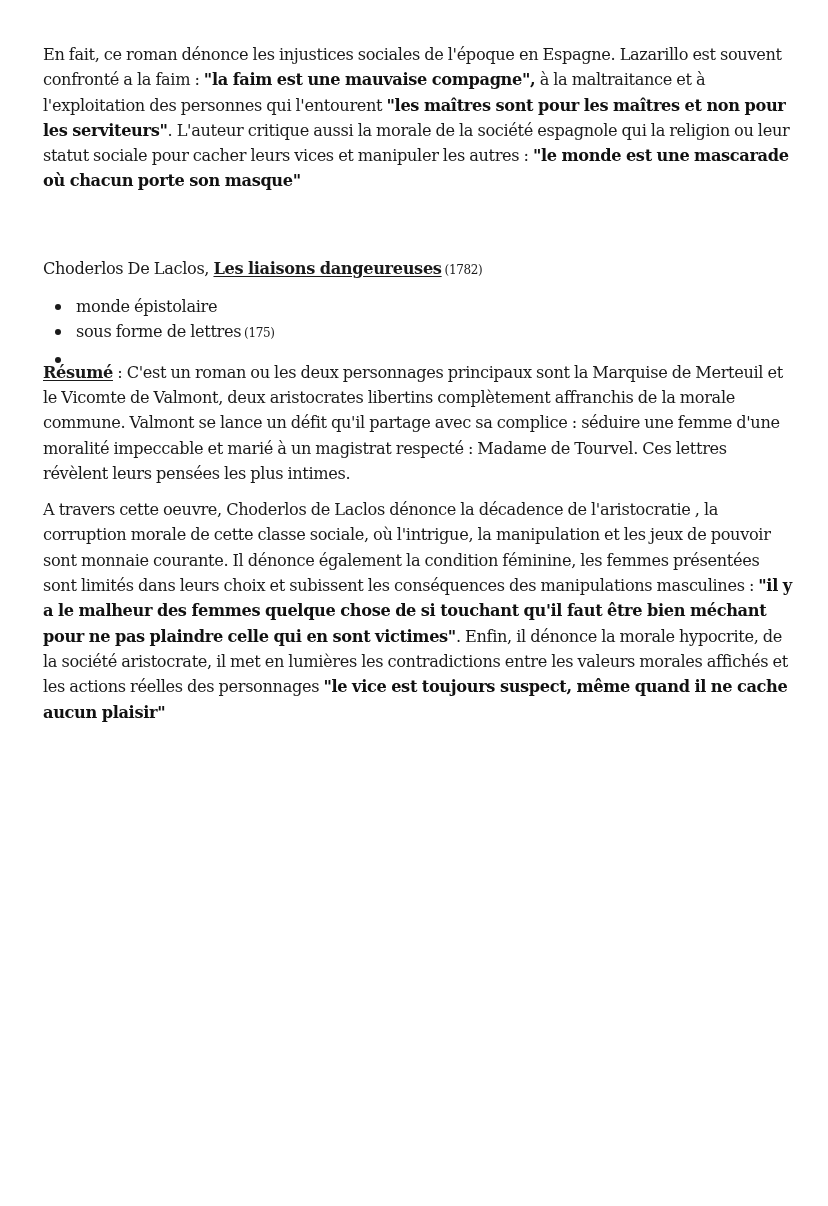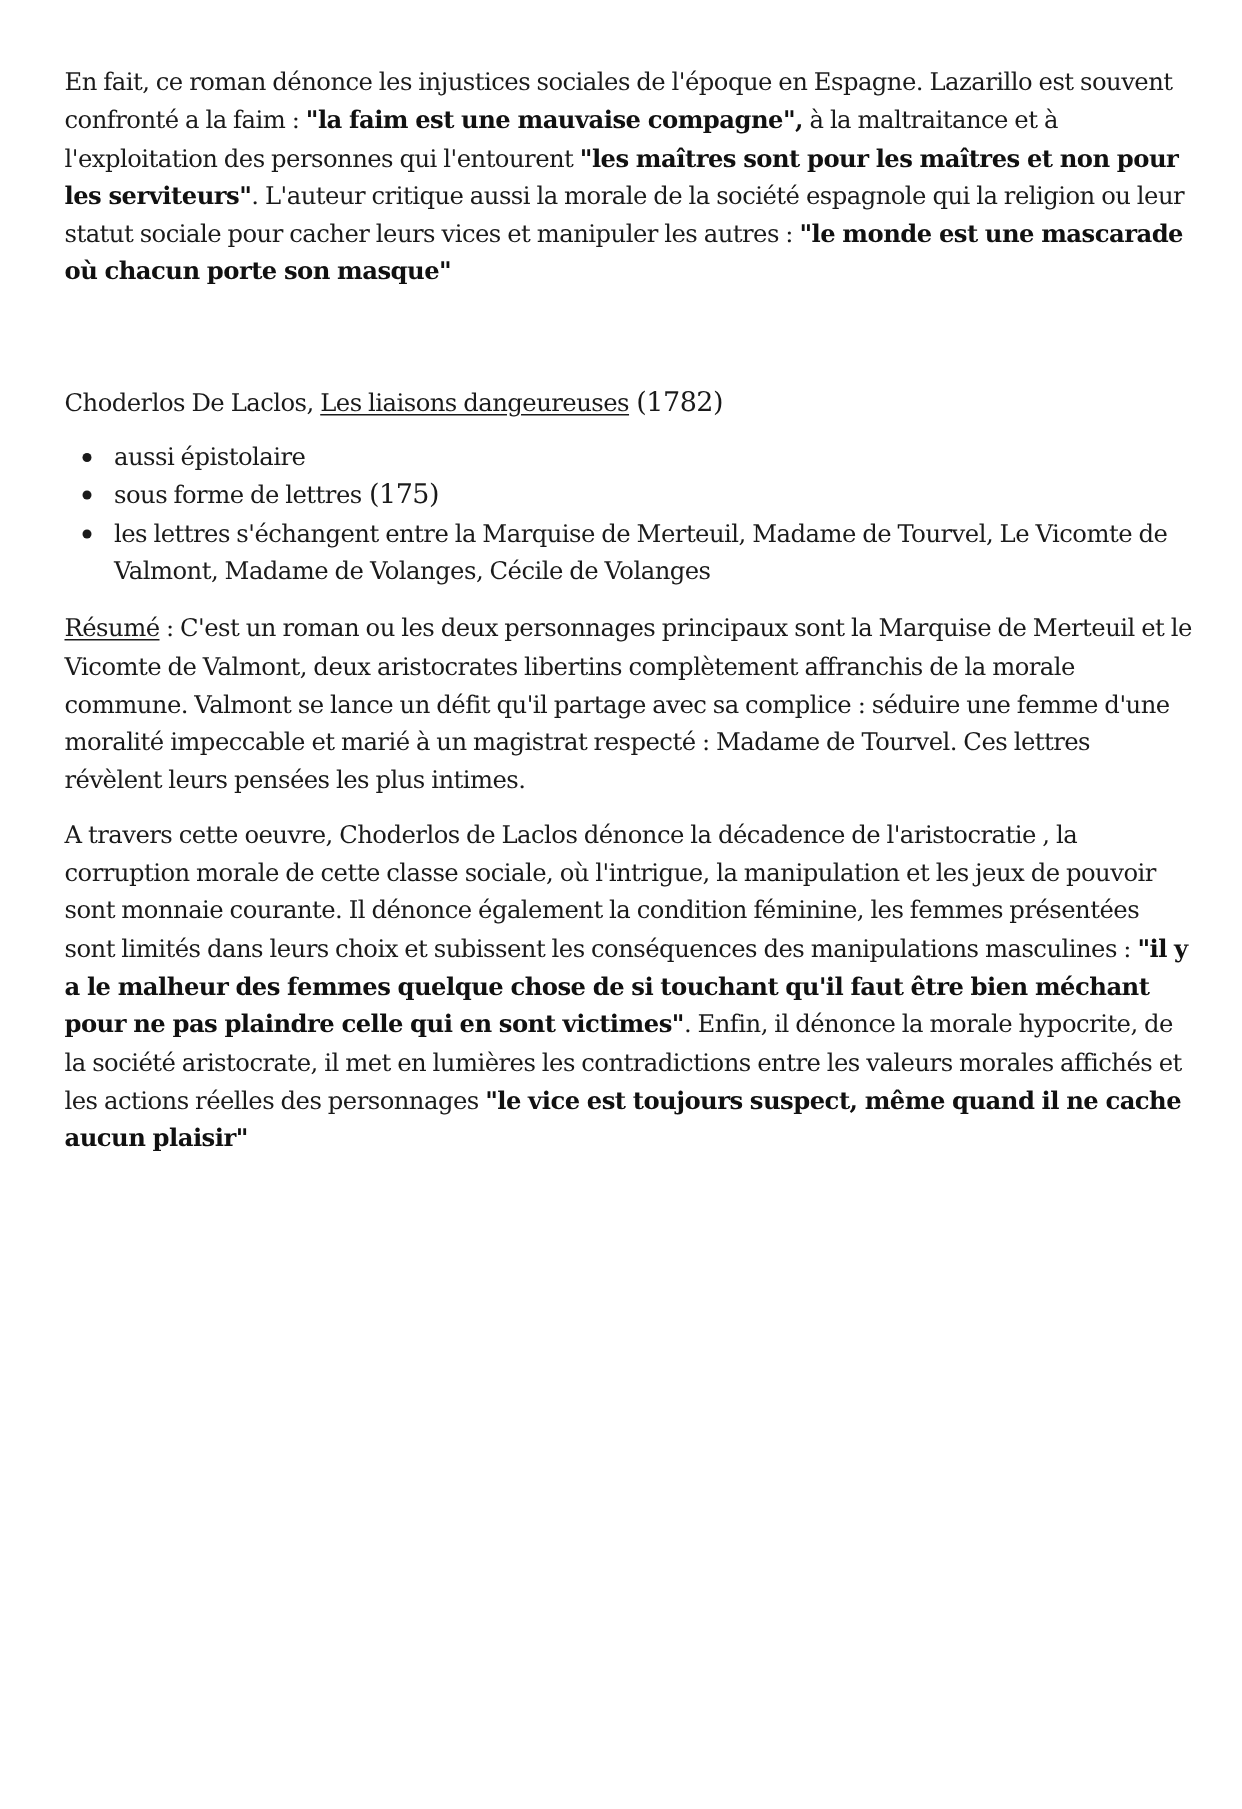--- a/index.html
+++ b/index.html
@@ -28,23 +28,24 @@
     p {
       margin: 0 0 11px 0;
     }
     .bold {
       font-weight: bold;
       color: #111111;
     }
     .u {
       text-decoration: underline;
       text-underline-offset: 2px;
+      font-weight: bold;
     }
     .small {
-      font-size: 18px;
+      font-size: 12px;
     }
     .spacer {
       height: 51px;
     }
     ul {
       margin: 6px 0 13px 0;
       padding: 0 0 0 33px;
       list-style: none;
     }
     li {
@@ -73,29 +74,28 @@
 
   <div class="spacer"></div>
 
   <p>
     <span>Choderlos De Laclos, </span><span class="u">Les liaisons dangeureuses</span><span class="small"> (1782)</span>
   </p>
 
   <ul>
     <li>
       <span class="bullet"></span>
-      <span>aussi épistolaire</span>
+      <span>monde épistolaire</span>
     </li>
     <li>
       <span class="bullet"></span>
       <span>sous forme de lettres</span><span class="small"> (175)</span>
     </li>
     <li>
       <span class="bullet"></span>
-      <span>les lettres s'échangent entre la Marquise de Merteuil, Madame de Tourvel, Le Vicomte de Valmont, Madame de Volanges, Cécile de Volanges</span>
     </li>
   </ul>
 
   <p>
     <span class="u">Résumé</span><span> : C'est un roman ou les deux personnages principaux sont la Marquise de Merteuil et le Vicomte de Valmont, deux aristocrates libertins complètement affranchis de la morale commune. Valmont se lance un défit qu'il partage avec sa complice : séduire une femme d'une moralité impeccable et marié à un magistrat respecté : Madame de Tourvel. Ces lettres révèlent leurs pensées les plus intimes.</span>
   </p>
 
   <p>
     <span>A travers cette oeuvre, Choderlos de Laclos dénonce la décadence de l'aristocratie , la corruption morale de cette classe sociale, où l'intrigue, la manipulation et les jeux de pouvoir sont monnaie courante. Il dénonce également la condition féminine, les femmes présentées sont limités dans leurs choix et subissent les conséquences des manipulations masculines : </span><span class="bold">"il y a le malheur des femmes quelque chose de si touchant qu'il faut être bien méchant pour ne pas plaindre celle qui en sont victimes"</span><span>. Enfin, il dénonce la morale hypocrite, de la société aristocrate, il met en lumières les contradictions entre les valeurs morales affichés et les actions réelles des personnages </span><span class="bold">"le vice est toujours suspect, même quand il ne cache aucun plaisir"</span>
   </p>

